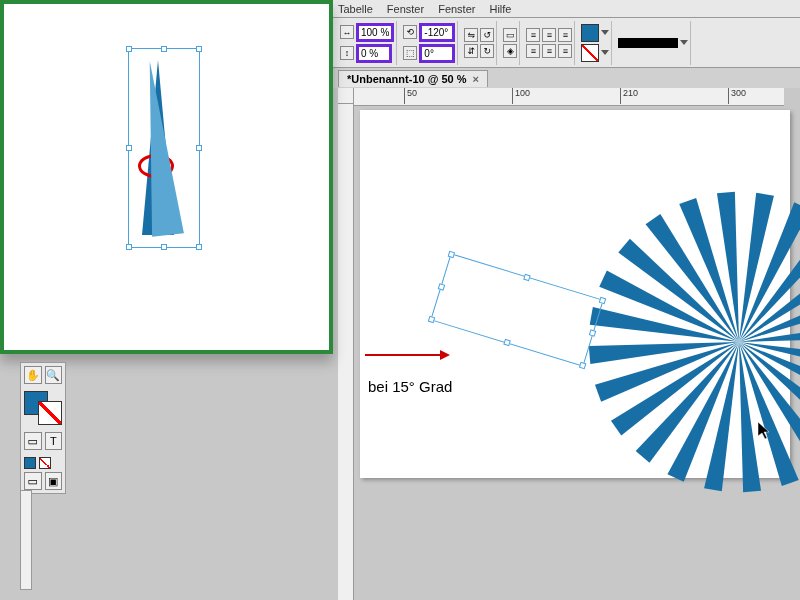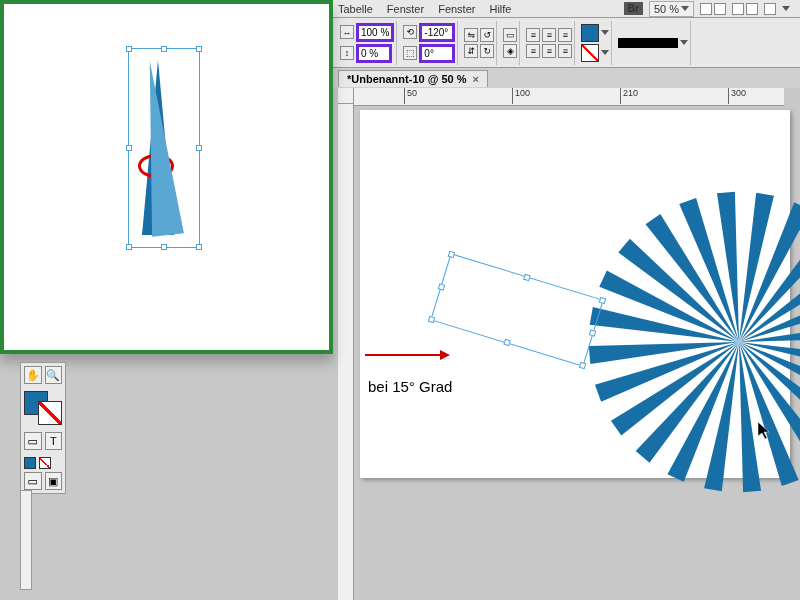--- a/index.html
+++ b/index.html
@@ -70,39 +70,20 @@
 .cursor{position:absolute;left:758px;top:422px;font-size:13px;color:#000;}
 </style>
 </head>
 <body>
 
 <div class="menubar">
   <span>Tabelle</span>
   <span>Fenster</span>
   <span>Fenster</span>
   <span>Hilfe</span>
-  <div class="right">
-    <span class="br-btn">Br</span>
-    <span class="zoom-sel">
-        <span>50 %</span>
-        <span class="tri"></span>
-      </span>
-    <span class="icon-grid">
-        <span></span>
-        <span></span>
-      </span>
-    <span class="icon-grid">
-        <span></span>
-        <span></span>
-      </span>
-    <span class="icon-grid">
-        <span></span>
-      </span>
-    <span class="tri"></span>
-  </div>
 </div>
 
 <div class="controlbar">
   <div class="ctl-group">
     <div class="ctl-row">
         <span class="mini-icon">↔</span>
         <span class="ctl-field">100 %</span>
       </div>
     <div class="ctl-row">
         <span class="mini-icon">↕</span>

